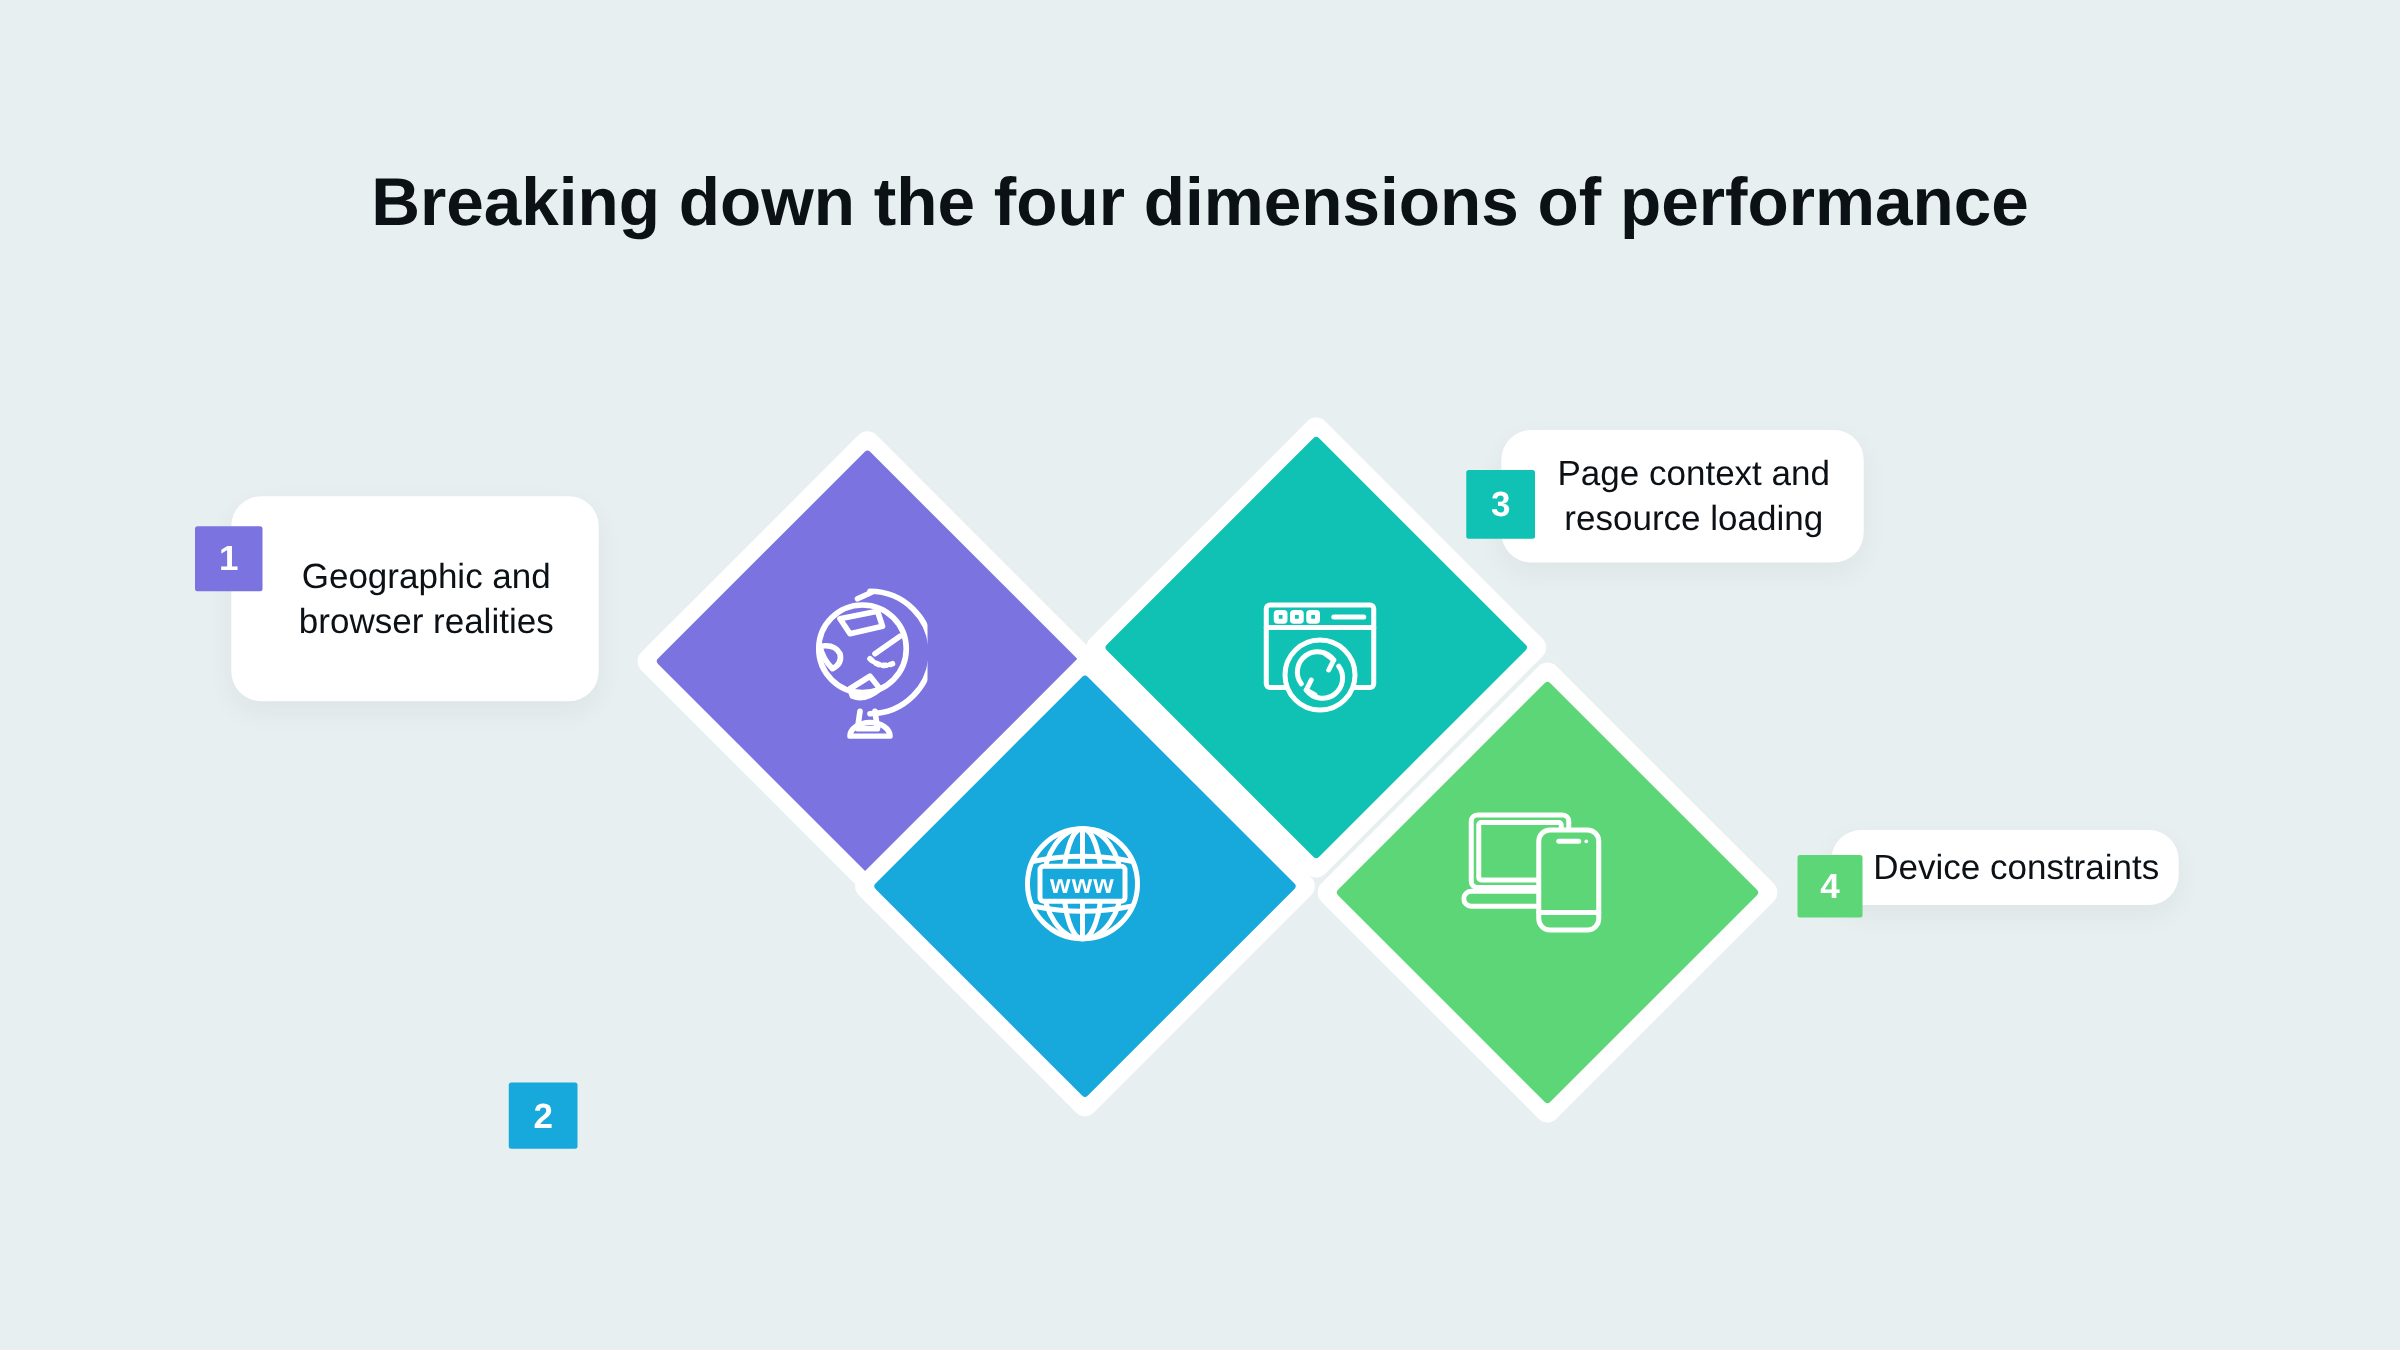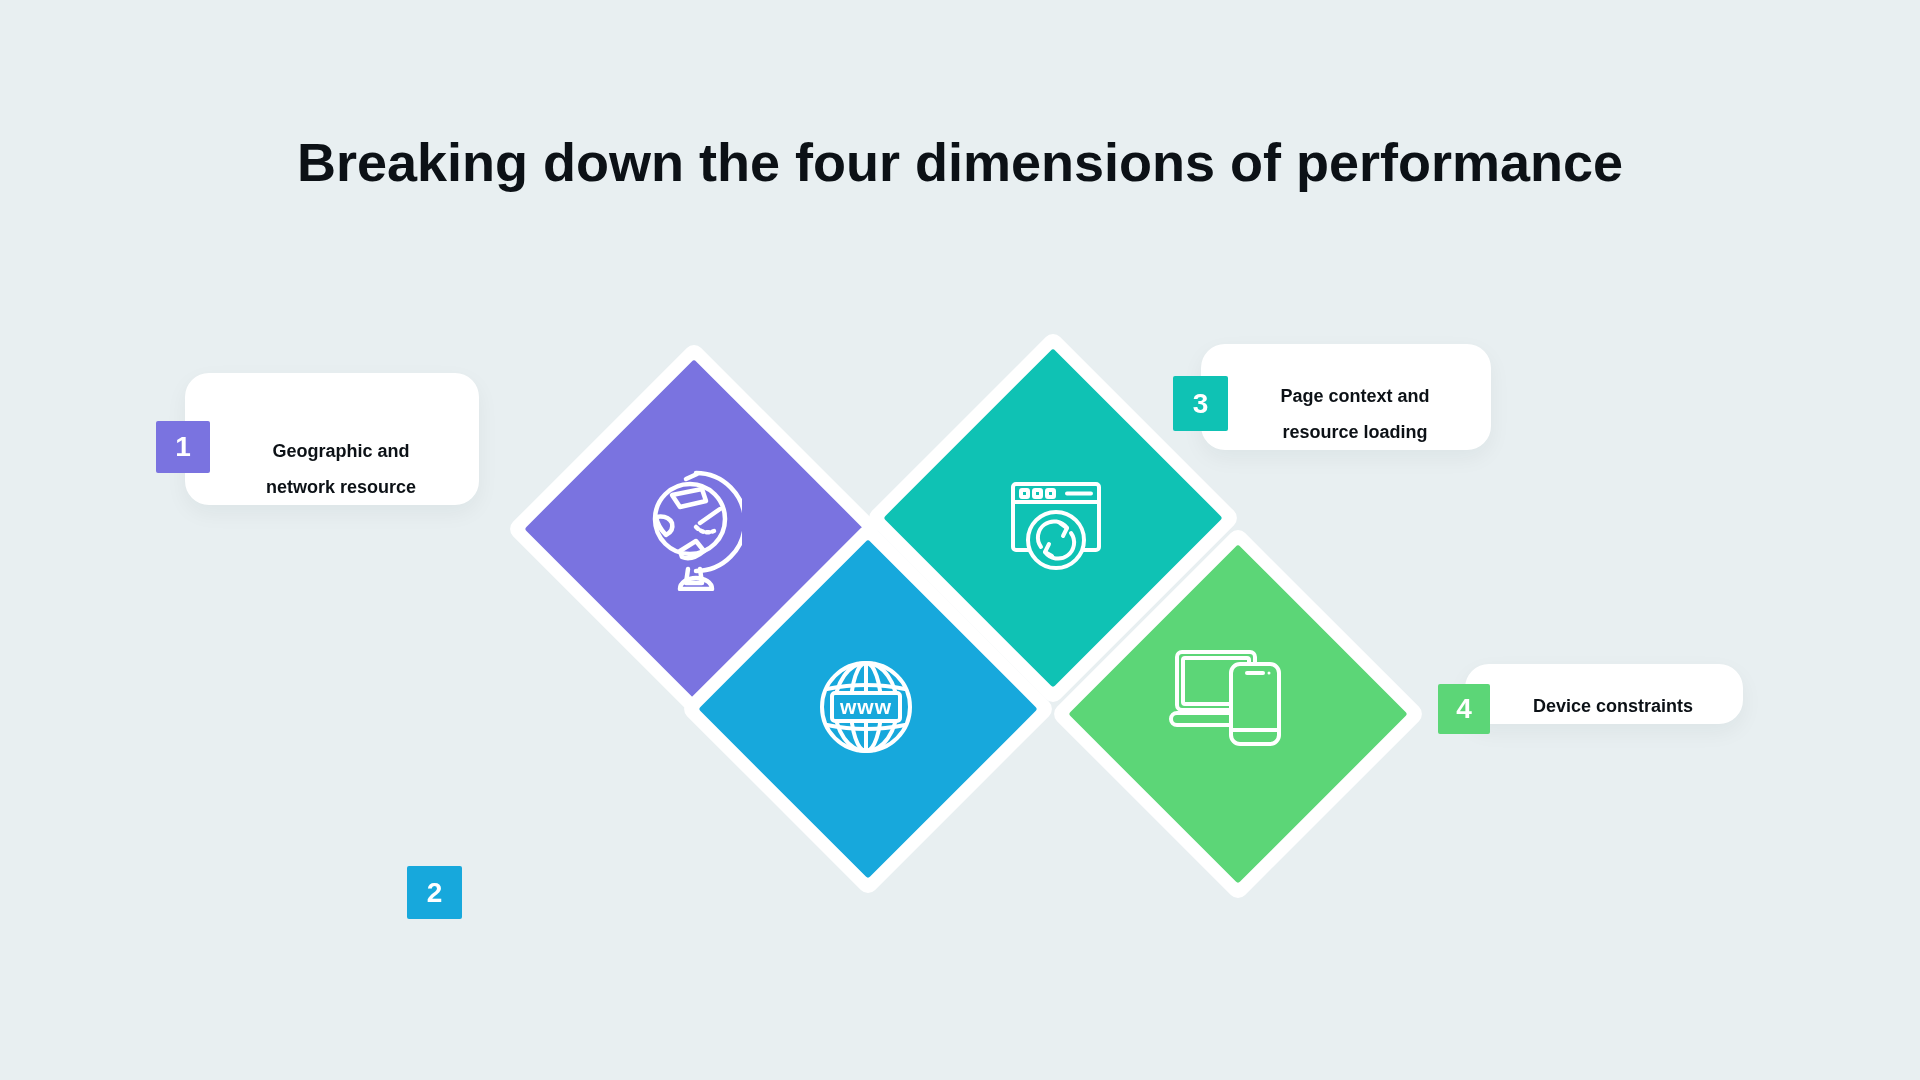--- a/index.html
+++ b/index.html
@@ -31,25 +31,25 @@
   .i1{left:696px;top:507px;}
   .i2{left:866px;top:686px;}
   .i3{left:1056px;top:505px;}
   .i4{left:1228px;top:677px;}
   .icon text{font-family:"Liberation Sans",sans-serif;font-weight:700;fill:#fff;stroke:none;}
 
   
   .card{
     position:absolute;background:var(--card);border-radius:24px;
     box-shadow:0 8px 22px rgba(16,34,48,0.05);
-    display:flex;align-items:flex-end;justify-content:center;
-    text-align:center;color:var(--text);font-weight:700;
-    font-size:18px;line-height:36px;padding-left:18px;
+    display:flex;align-items:center;justify-content:center;
+    text-align:center;color:var(--text);font-weight:400;
+    font-size:28px;line-height:36px;padding-left:18px;
   }
-  .c1{left:185px;top:352px;width:294px;height:132px;}
+  .c1{left:185px;top:376px;width:294px;height:164px;}
   .c2{left:437px;top:822px;width:338px;height:96px;}
   .c3{left:1201px;top:323px;width:290px;height:106px;}
   .c4{left:1465px;top:643px;width:278px;height:60px;}
   .ln{display:block;}
   .ln:empty{display:none;}
 
   .badge{
     position:absolute;display:flex;align-items:center;justify-content:center;
     color:var(--badge_text);font-weight:700;font-size:28px;border-radius:2px;
   }
@@ -122,21 +122,21 @@
       <rect x="62" y="16" width="48" height="80" rx="9" fill="var(--green)"></rect>
       <path d="M78 25 H94"></path>
       <circle cx="100" cy="25" r="1.5" fill="#fff" stroke="none"></circle>
       <path d="M62 82 H110"></path>
     </g>
   </svg>
 
   <div class="card c1">
     <div class="card-text">
       <span class="ln">Geographic and</span>
-      <span class="ln">network resource</span>
+      <span class="ln">browser realities</span>
     </div>
   </div>
   <div class="badge b1">1</div>
 
   <div class="badge b2">2</div>
 
   <div class="card c3">
     <div class="card-text">
       <span class="ln">Page context and</span>
       <span class="ln">resource loading</span>

